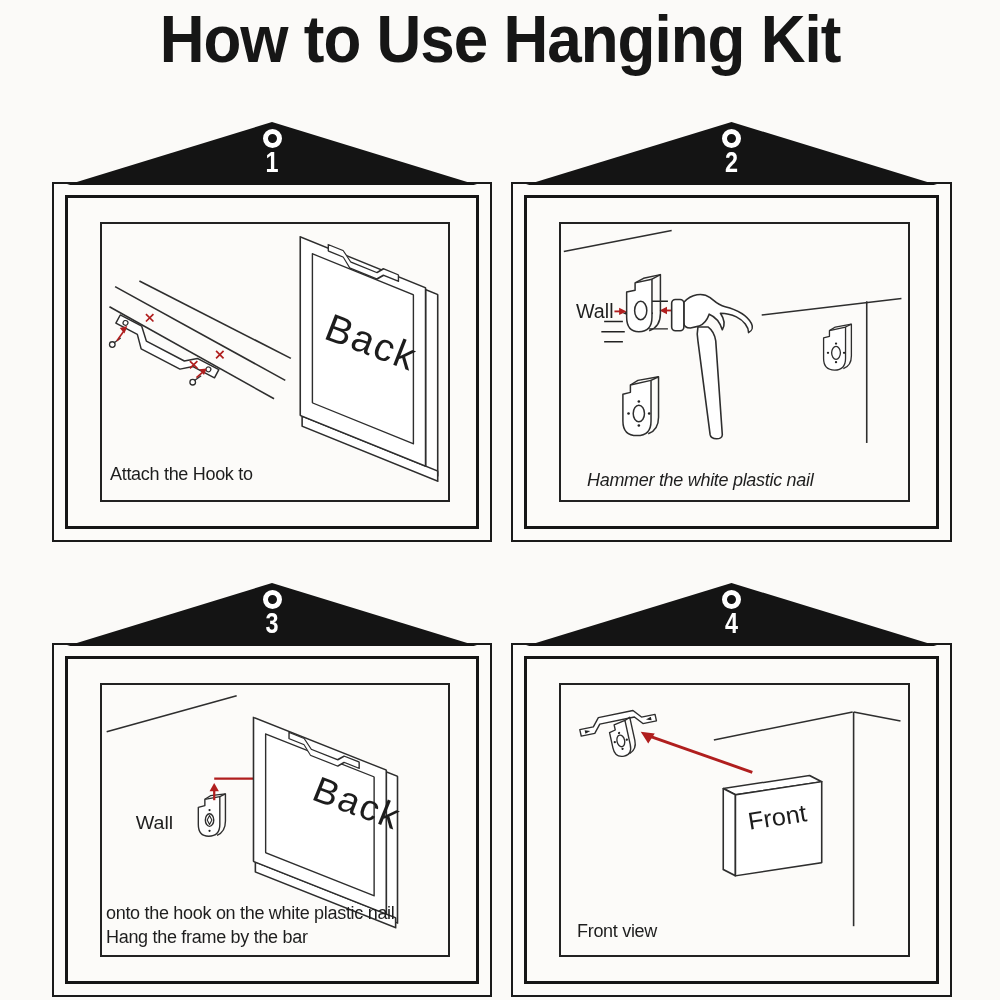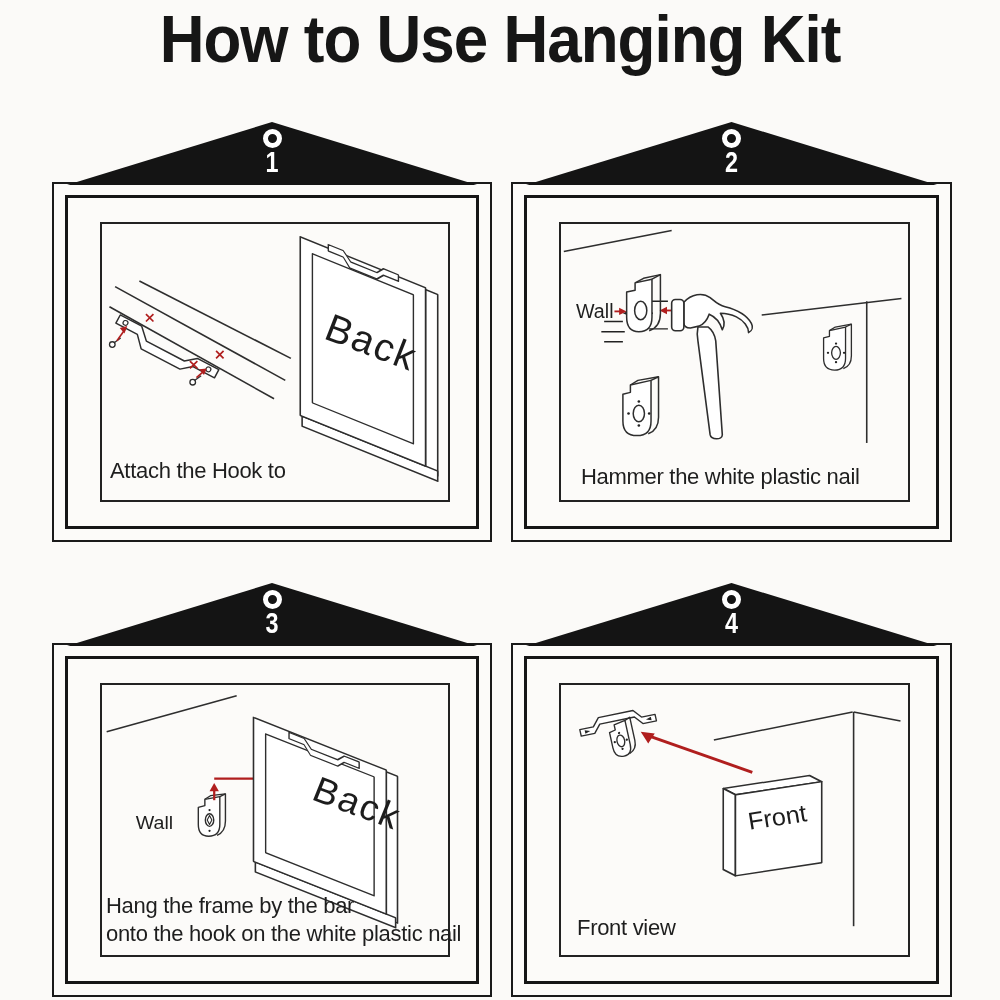--- a/index.html
+++ b/index.html
@@ -33,25 +33,25 @@
   }
   .stepnum{
     position:absolute;top:25px;left:0;width:100%;text-align:center;
     color:#ffffff;font-size:30px;font-weight:bold;line-height:30px;
     transform:scaleX(0.78);transform-origin:center;
   }
   .mid{position:absolute;inset:11px;border:3px solid #161616;}
   .inner{position:absolute;left:32px;right:26px;top:24px;bottom:24px;border:2px solid #222222;}
   .illus{position:absolute;left:0;top:0;width:100%;height:100%;}
   .caption{
-    position:absolute;font-size:22px;line-height:1.3;letter-spacing:-0.3px;
+    position:absolute;font-size:18px;line-height:1.3;letter-spacing:-0.3px;
     color:#1e1e1e;white-space:nowrap;
   }
   .cap1{left:8px;bottom:14px;}
-  .cap2{left:20px;bottom:8px;}
+  .cap2{left:26px;bottom:8px;font-style:italic;}
   .cap3{left:4px;bottom:6px;}
   .cap4{left:16px;bottom:12px;margin-top:28px;}
   .caption span{display:block;}
   svg text{font-family:"Liberation Sans", sans-serif;}
 </style>
 </head>
 <body>
 
 <div class="title">How to Use Hanging Kit</div>
 
@@ -218,22 +218,22 @@
           <rect x="2" y="160" width="150" height="11"></rect>
           <rect x="0" y="0" width="142" height="160"></rect>
           <rect x="13" y="13" width="116" height="132" fill="none" stroke-width="1.5"></rect>
           <g transform="translate(38,0)">
             <path d="M0,1 L16,1 L24,10 L52,10 L59,3 L75,3 L75,10 L59,10 L52,17 L23,17 L16,8 L0,8 Z" stroke-width="1.5"></path>
           </g>
         </g>
         <text x="268" y="144" font-size="40" letter-spacing="2" text-anchor="middle" fill="#1c1c1c" transform="rotate(21 268 144)">Back</text>
       </svg>
       <div class="caption cap3">
+        <span>onto the hook on the white plastic nail</span>
         <span>Hang the frame by the bar</span>
-        <span>onto the hook on the white plastic nail</span>
       </div>
     </div>
   </div>
 </section>
 
 <section class="panel p4">
   <div class="roof">
     <div class="ring"></div>
     <div class="stepnum">4</div>
   </div>

